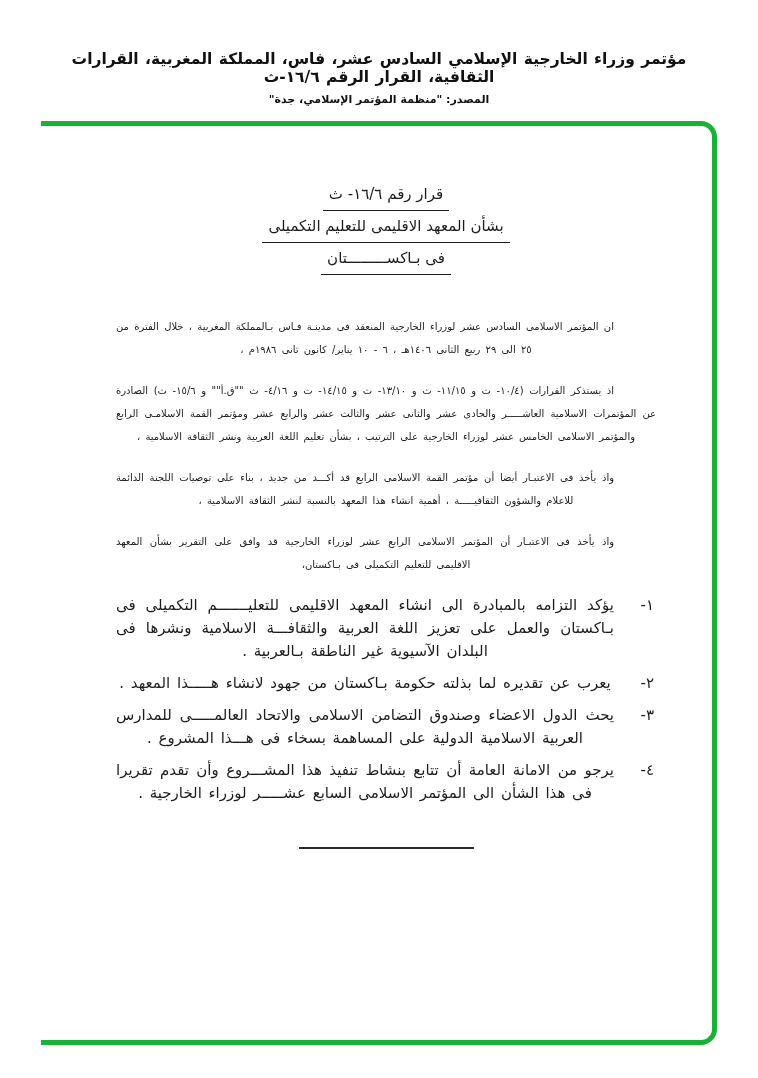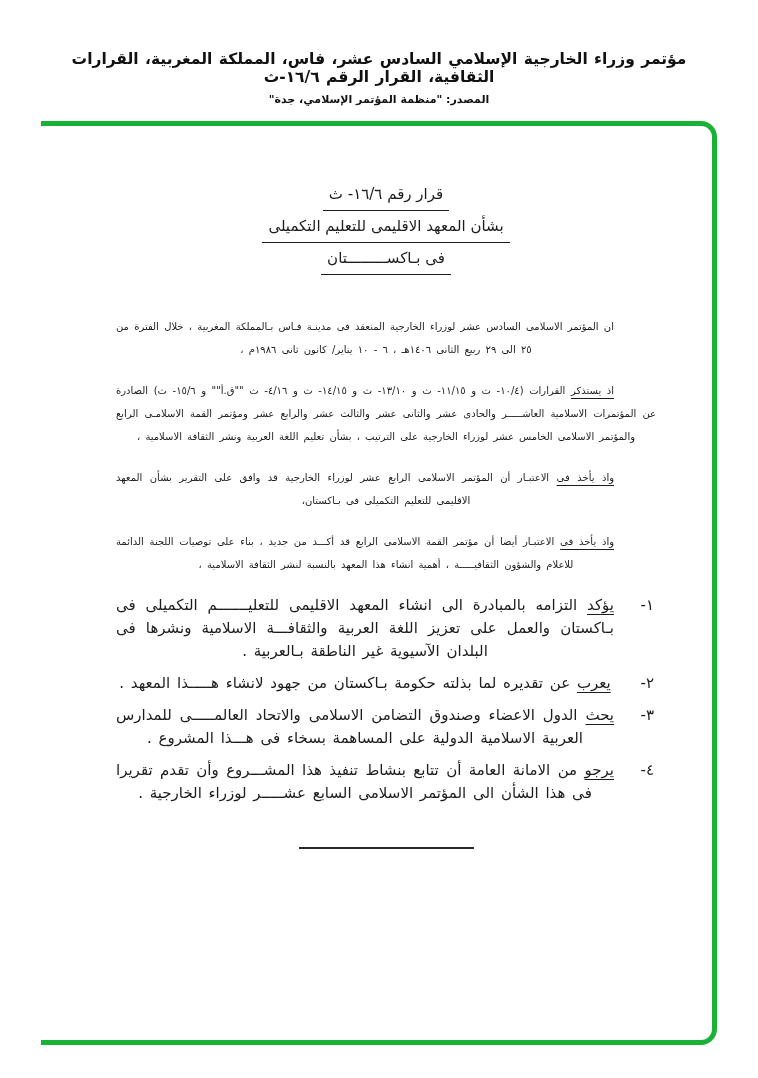--- a/index.html
+++ b/index.html
@@ -70,21 +70,20 @@
     line-height: 23px;
     text-align: justify;
     text-align-last: center;
     word-spacing: 2px;
     margin: 0 0 18px 0;
   }
   .para.indent {
     text-indent: 42px;
   }
   .u-lead {
-    text-decoration: underline;
     text-underline-offset: 4px;
     text-decoration-thickness: 1.3px;
   }
   
   .items {
     margin-top: 2px;
   }
   .item {
     display: flex;
     flex-direction: row;
@@ -134,23 +133,23 @@
       </div>
       <div class="title-line">
         <span>فى بـاكســـــــــتان</span>
       </div>
     </div>
 
     <p class="para indent"><span class="u-lead"></span><span>ان المؤتمر الاسلامى السادس عشر لوزراء الخارجية المنعقد فى مدينـة فـاس بـالمملكة المغربية ، خلال الفترة من ٢٥ الى ٢٩ ربيع الثانى ١٤٠٦هـ ، ٦ - ١٠ يناير/ كانون ثانى ١٩٨٦م ،</span></p>
 
     <p class="para indent"><span class="u-lead">اذ يستذكر</span><span> القرارات (١٠/٤- ث و ١١/١٥- ث و ١٣/١٠- ث و ١٤/١٥- ث و ٤/١٦- ث ""ق.أ"" و ١٥/٦- ث) الصادرة عن المؤتمرات الاسلامية العاشـــــر والحادى عشر والثانى عشر والثالث عشر والرابع عشر ومؤتمر القمة الاسلامـى الرابع والمؤتمر الاسلامى الخامس عشر لوزراء الخارجية على الترتيب ، بشأن تعليم اللغة العربية ونشر الثقافة الاسلامية ،</span></p>
 
+    <p class="para indent"><span class="u-lead">واذ يأخذ فى</span><span> الاعتبـار أيضا أن مؤتمر القمة الاسلامى الرابع قد أكـــد من جديد ، بناء على توصيات اللجنة الدائمة للاعلام والشؤون الثقافيـــــة ، أهمية انشاء هذا المعهد بالنسبة لنشر الثقافة الاسلامية ،</span></p>
+
     <p class="para indent"><span class="u-lead">واذ يأخذ فى</span><span> الاعتبـار أن المؤتمر الاسلامى الرابع عشر لوزراء الخارجية قد وافق على التقرير بشأن المعهد الاقليمى للتعليم التكميلى فى بـاكستان،</span></p>
-
-    <p class="para indent"><span class="u-lead">واذ يأخذ فى</span><span> الاعتبـار أيضا أن مؤتمر القمة الاسلامى الرابع قد أكـــد من جديد ، بناء على توصيات اللجنة الدائمة للاعلام والشؤون الثقافيـــــة ، أهمية انشاء هذا المعهد بالنسبة لنشر الثقافة الاسلامية ،</span></p>
 
     <div class="items">
 
       <div class="item">
         <div class="num">١-</div>
         <div class="itext"><span class="u-lead">يؤكد</span><span> التزامه بالمبادرة الى انشاء المعهد الاقليمى للتعليـــــــم التكميلى فى بـاكستان والعمل على تعزيز اللغة العربية والثقافـــة الاسلامية ونشرها فى البلدان الآسيوية غير الناطقة بـالعربية .</span></div>
       </div>
 
       <div class="item">
         <div class="num">٢-</div>

